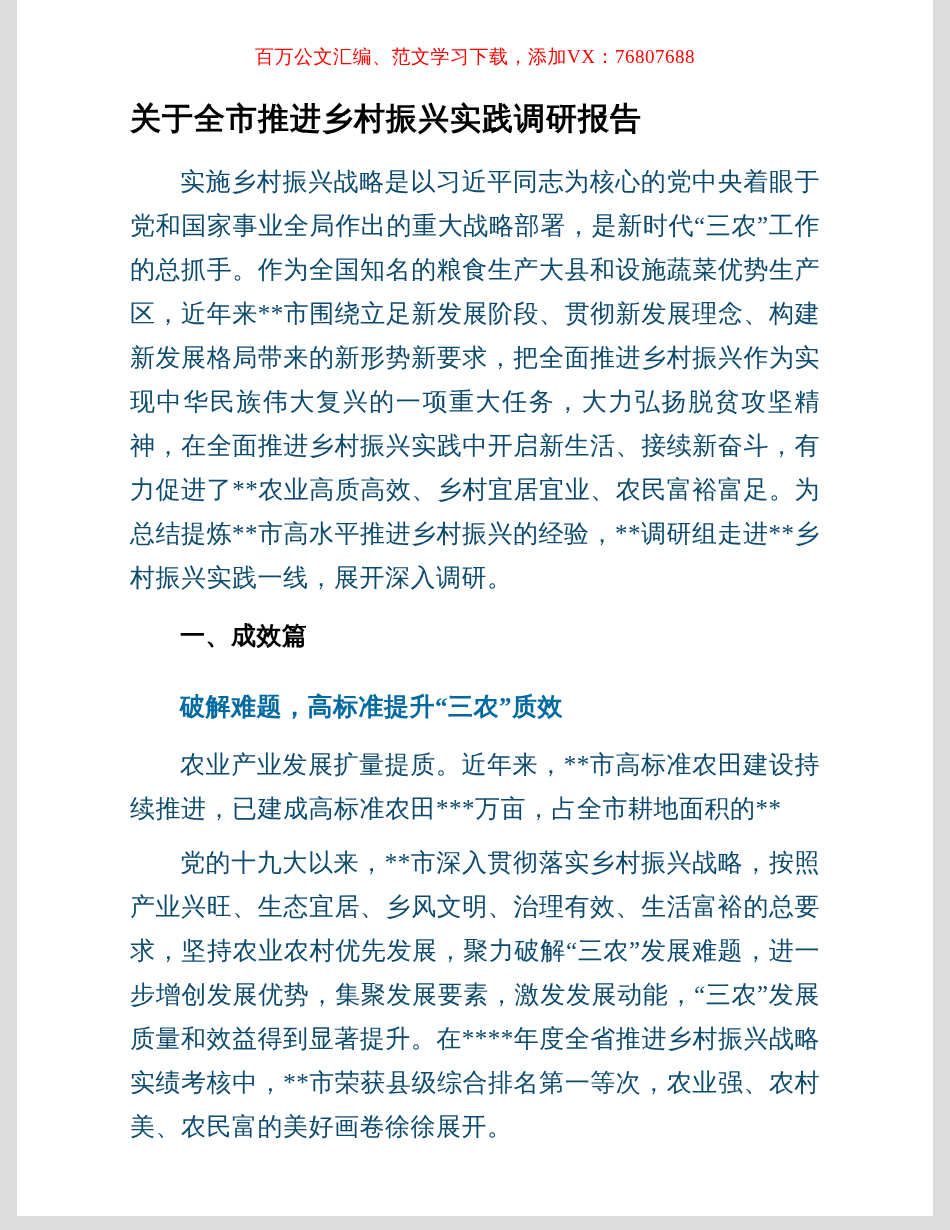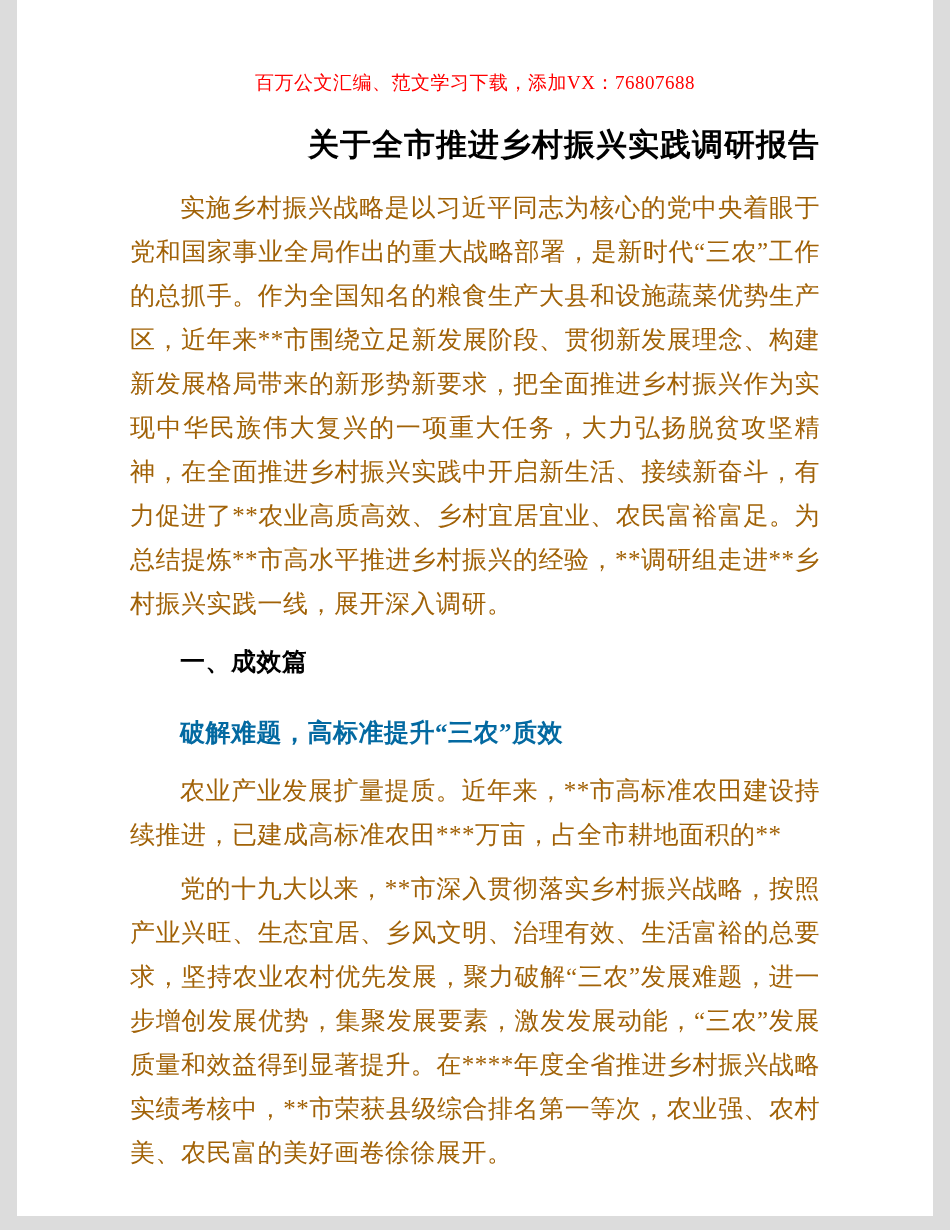--- a/index.html
+++ b/index.html
@@ -16,42 +16,42 @@
     overflow: hidden;
   }
   .page {
     position: absolute;
     left: 17px;
     right: 17px;
     top: 0;
     bottom: 14px;
     background: #ffffff;
     box-sizing: border-box;
-    padding: 70px 113px 40px 113px;
+    padding: 44px 113px 40px 113px;
   }
   .banner {
     text-align: center;
     font-size: 19px;
     font-weight: 400;
     letter-spacing: 0.5px;
     margin: 0 0 26px 0;
   }
   .doc-title {
-    text-align: right;
+    text-align: left;
     font-size: 31px;
     font-weight: 700;
     color: #000000;
     letter-spacing: 1px;
     margin: 0 0 18px 0;
     line-height: 46px;
   }
   .para {
     font-size: 25px;
     line-height: 44px;
-    color: #a16207;
+    color: #0c4a6e;
     text-align: justify;
     text-indent: 2em;
     letter-spacing: 0.5px;
     margin: 0;
   }
   .para + .para { margin-top: 10px; }
   .section-heading {
     font-size: 25px;
     line-height: 44px;
     color: #000000;

